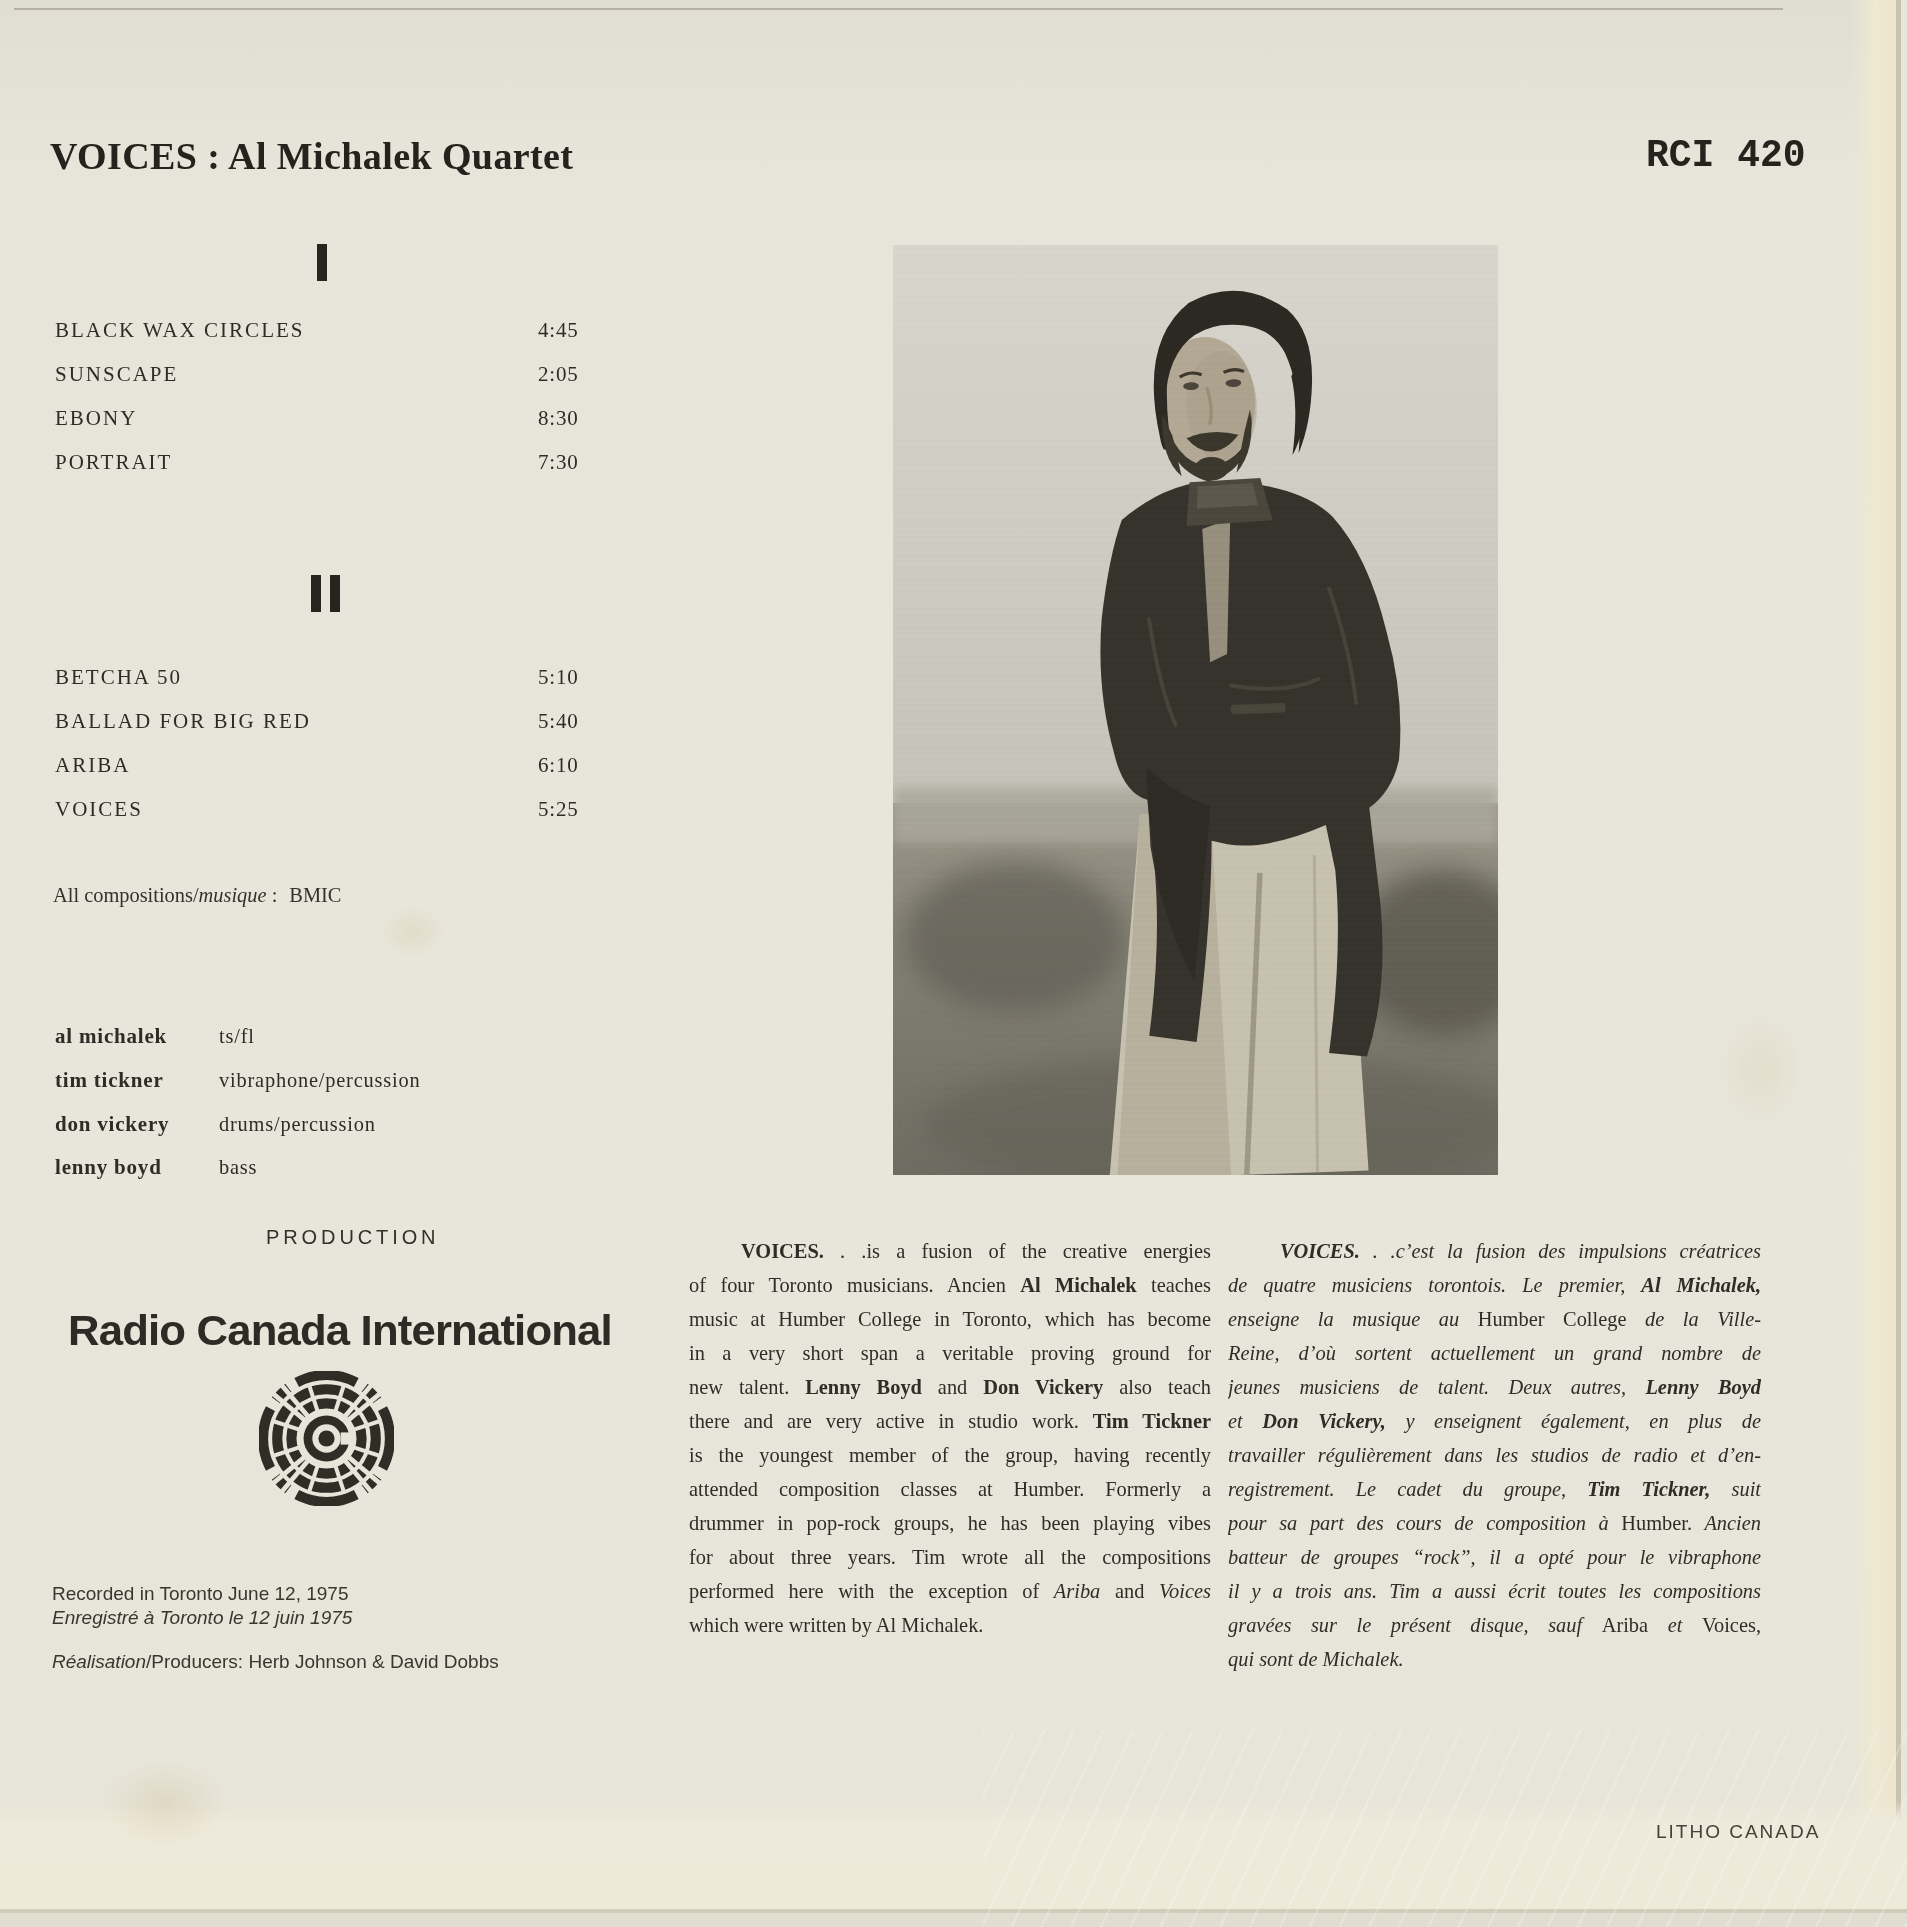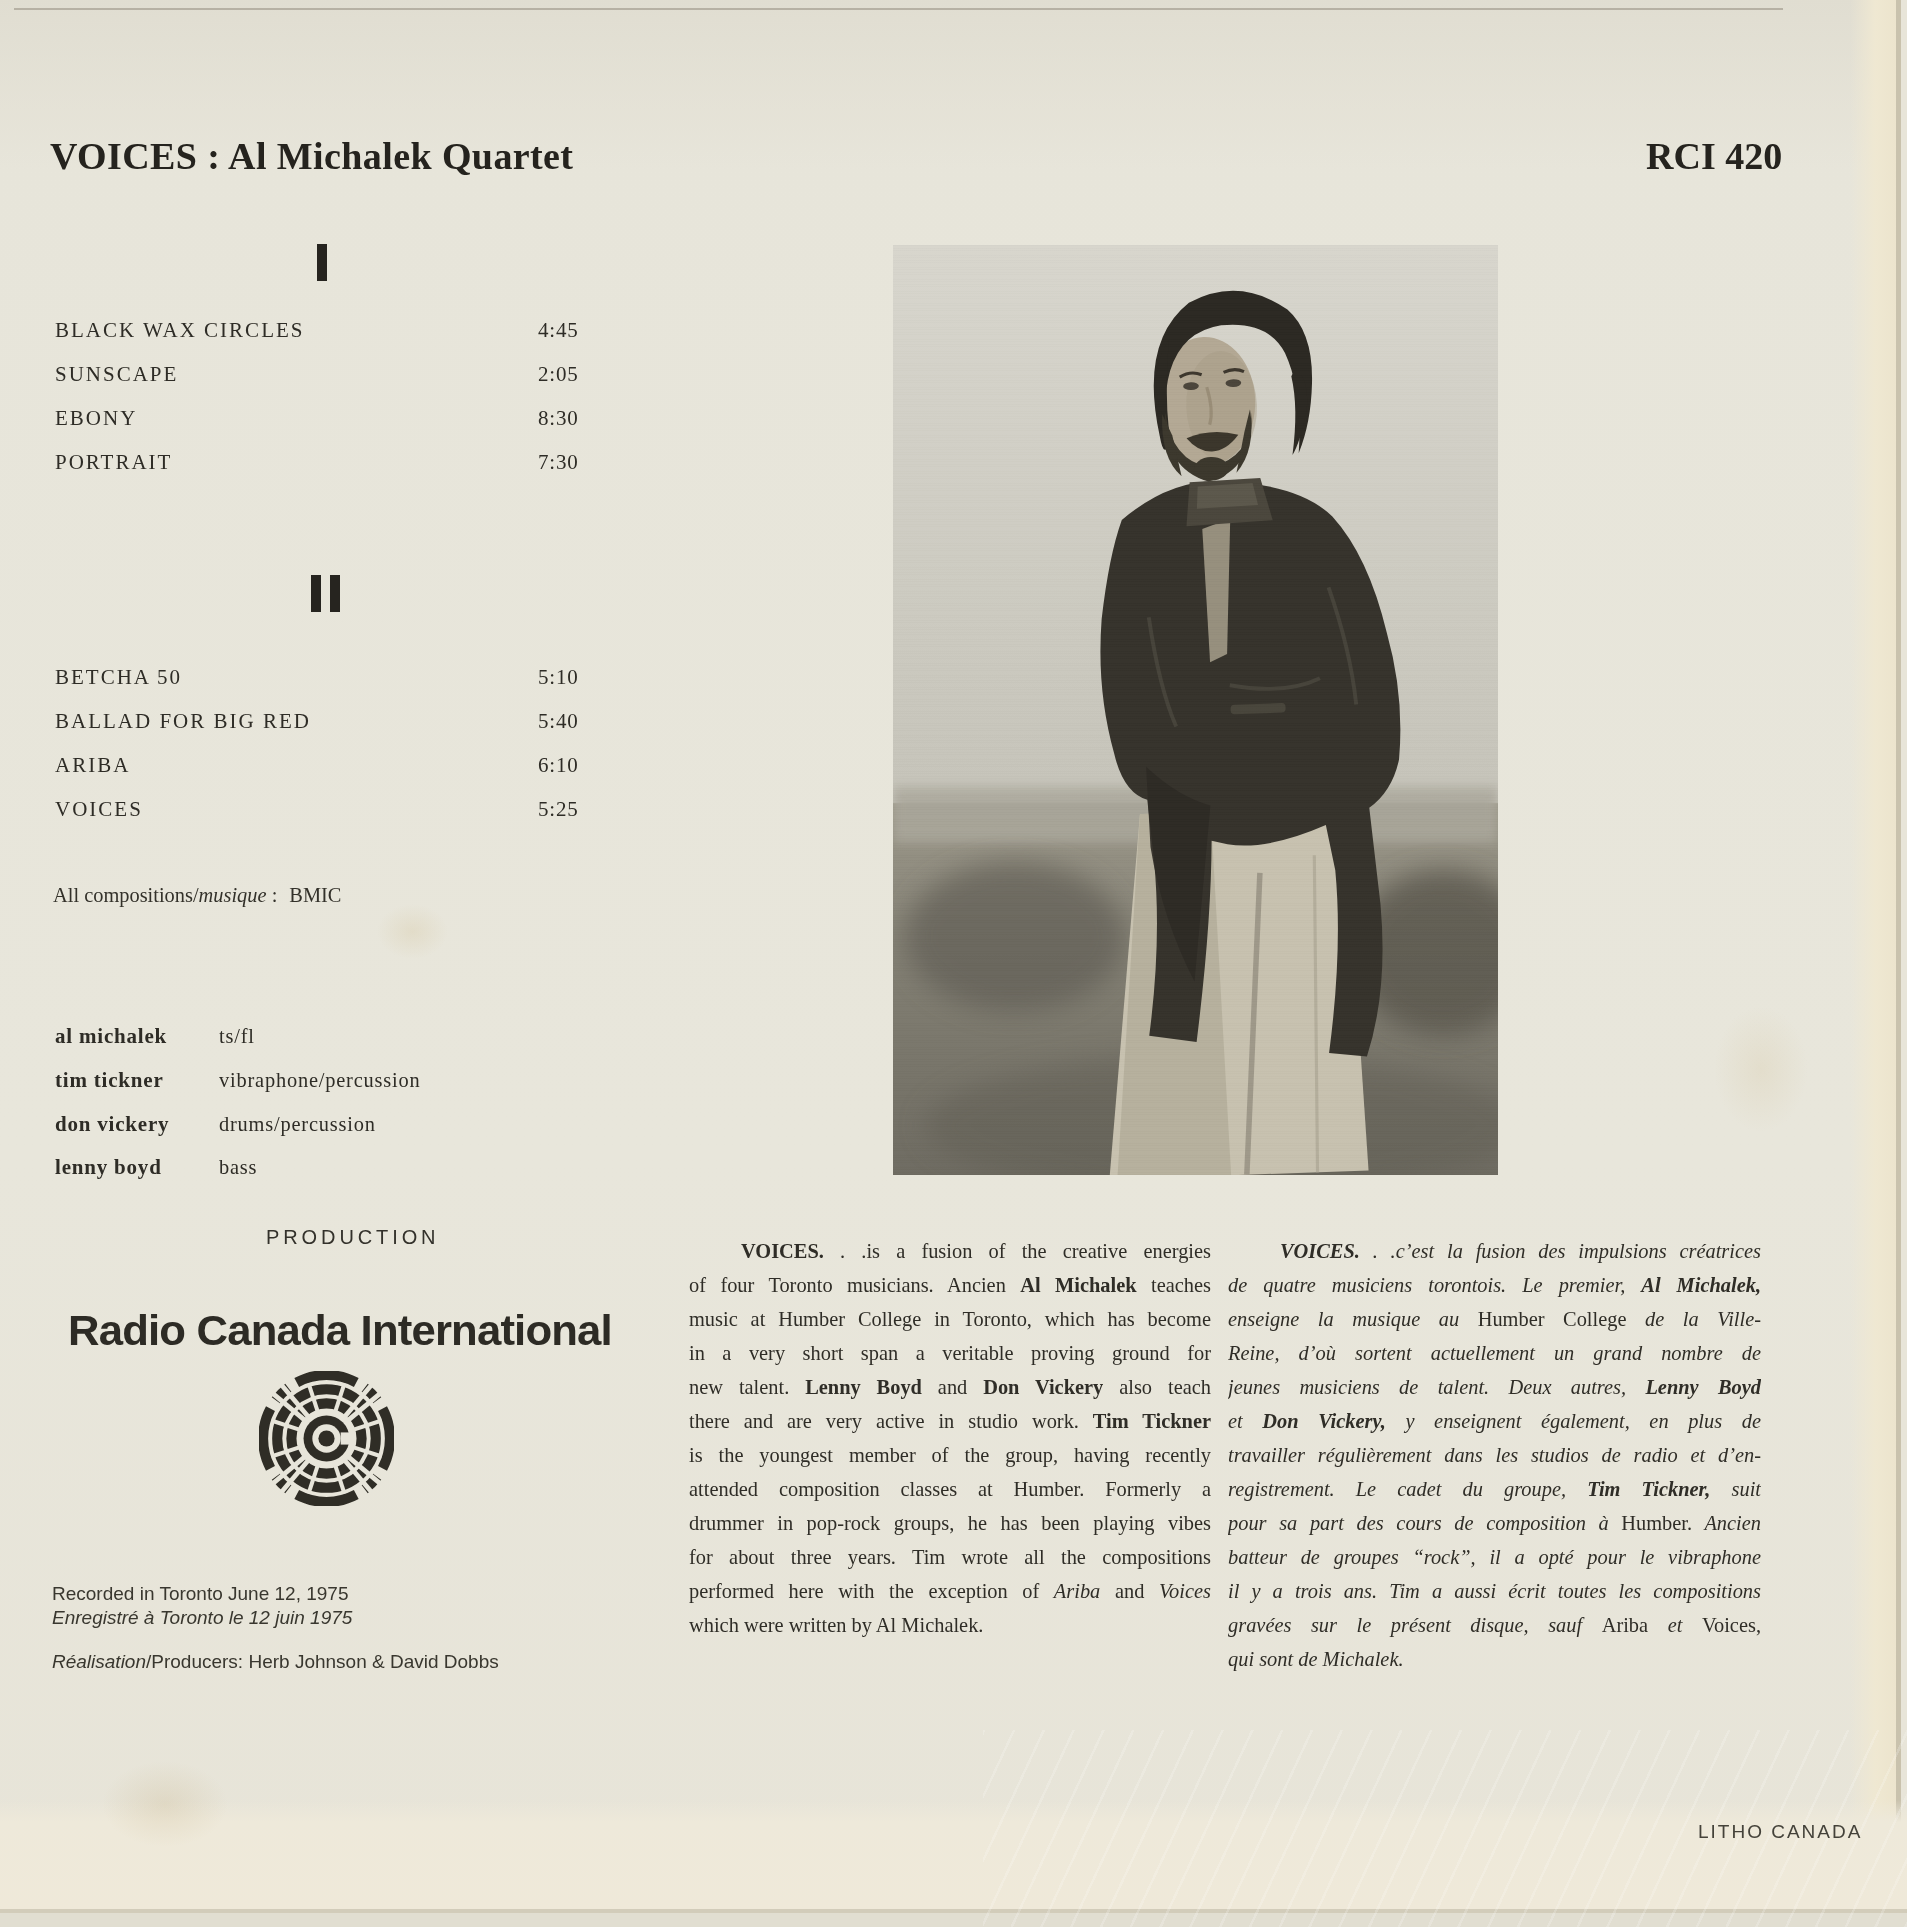--- a/index.html
+++ b/index.html
@@ -24,21 +24,21 @@
     background:repeating-linear-gradient(115deg,rgba(255,255,255,.65) 0 2.4px,rgba(255,255,255,0) 2.4px 27px);}
   .stain1{left:377px;top:904px;width:71px;height:55px;border-radius:50%;
     background:radial-gradient(closest-side,rgba(190,160,90,.14),rgba(190,160,90,0));}
   .stain2{left:102px;top:1761px;width:126px;height:86px;border-radius:50%;
     background:radial-gradient(closest-side,rgba(180,150,90,.16),rgba(180,150,90,0));}
   .stain3{left:1714px;top:1006px;width:94px;height:126px;border-radius:50%;
     background:radial-gradient(closest-side,rgba(190,160,95,.12),rgba(190,160,95,0));}
 
   
   .album-title{left:50px;top:134px;font-size:38px;font-weight:bold;letter-spacing:0.4px;color:#25231e;}
-  .catalog-no{left:1646px;top:134px;font-size:38px;font-weight:bold;color:#25231e;}
+  .catalog-no{left:1646px;top:134px;font-size:38px;font-weight:bold;color:#25231e;font-family:Liberation Mono, monospace;}
 
   
   .numeral{display:flex;gap:8.6px;}
   .numeral .bar{width:10.2px;height:37px;background:#26241f;}
   .num-1{left:317px;top:244px;}
   .num-2{left:311px;top:575px;}
   .track-row{left:55px;width:550px;height:28px;font-size:21px;color:#2e2c26;}
   .track-title{letter-spacing:2px;}
   .track-time{position:absolute;left:483px;top:0;letter-spacing:0.8px;}
   
@@ -74,21 +74,21 @@
   .pline::after{content:"";display:inline-block;width:100%;height:0;}
   .pline.last{text-align:left;}
   .pline.last::after{content:none;}
   .pline.first{text-indent:52px;}
   .s-b{font-weight:bold;}
   .s-i{font-style:italic;}
   .s-u{font-style:normal;}
 
   
   .litho{left:1656px;top:1821px;font-family:"Liberation Sans",sans-serif;
-    font-size:19px;letter-spacing:2px;color:#44423a;margin-left:42px;}
+    font-size:19px;letter-spacing:2px;color:#44423a;}
 
   
   .photo{left:893px;top:245px;width:605px;height:930px;box-shadow:inset 0 0 2.4px rgba(60,55,40,.25);}
   .photo svg{display:block;width:100%;height:100%;}
   .photo .grain{position:absolute;left:0;top:0;right:0;bottom:0;opacity:.5;
     background:repeating-linear-gradient(0deg,rgba(0,0,0,.025) 0 0.8px,rgba(255,255,255,.02) 0.8px 2.4px);}
 </style>
 </head>
 <body>
 

